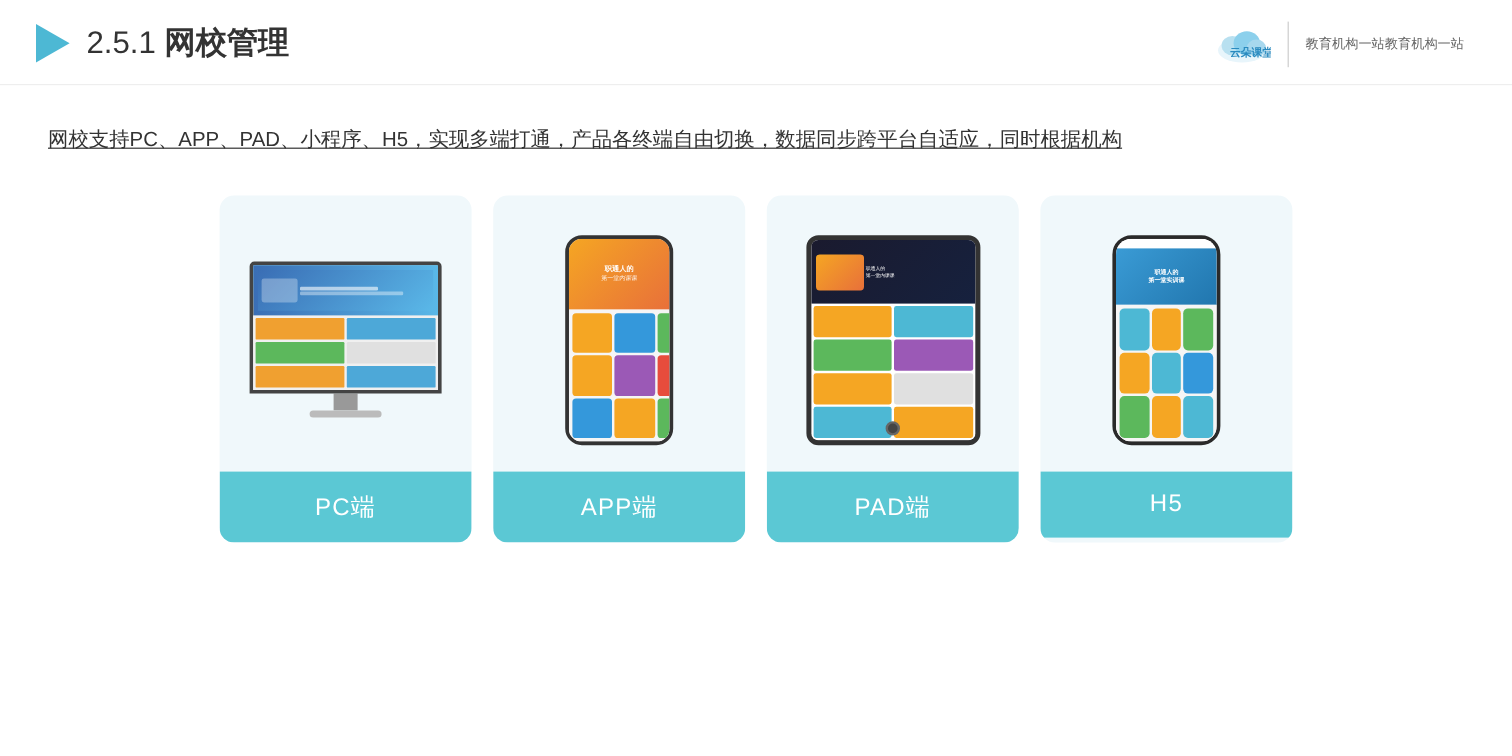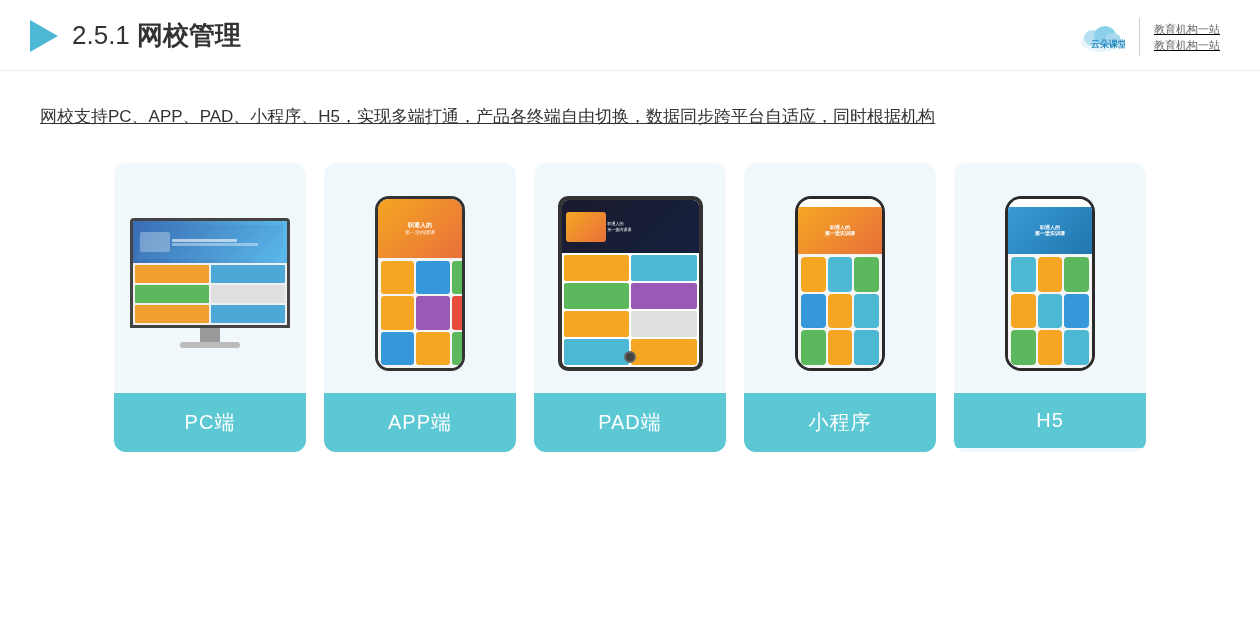--- a/index.html
+++ b/index.html
@@ -70,21 +70,21 @@
     .cards-section {
       padding: 10px 30px 20px 30px;
       display: flex;
       gap: 18px;
       justify-content: center;
     }
 
     .card {
       background: #f0f8fb;
       border-radius: 12px;
-      width: 192px;
+      width: 210px;
       display: flex;
       flex-direction: column;
       align-items: center;
       overflow: hidden;
       flex-shrink: 0;
     }
 
     .card-image-area {
       width: 100%;
       height: 230px;
@@ -381,23 +381,22 @@
 
     
     .yunduoketang-logo {
       display: flex;
       align-items: center;
       gap: 6px;
     }
 
     .logo-text-group {
       display: flex;
-      flex-direction: column;
+      flex-direction: row;
       line-height: 1.1;
-      text-decoration: underline;
     }
 
     .divider-line {
       width: 1px;
       height: 38px;
       background: #ccc;
       margin: 0 8px;
     }
 
     .brand-slogan {
@@ -526,45 +525,20 @@
                 <div class="tablet-cell orange"></div>
               </div>
             </div>
             <div class="tablet-home-button"></div>
           </div>
         </div>
       </div>
       <div class="card-label">PAD端</div>
     </div>
 
-    <div class="card">
-      <div class="card-image-area">
-        <div class="mini-phone">
-          <div class="mini-phone-screen">
-            <div class="mini-phone-status"></div>
-            <div class="mini-phone-header">
-              <div class="mini-phone-header-text">职通人的</div>
-              <div class="mini-phone-header-text">第一堂实训课</div>
-            </div>
-            <div class="mini-phone-body">
-              <div class="mini-icon orange"></div>
-              <div class="mini-icon"></div>
-              <div class="mini-icon green"></div>
-              <div class="mini-icon blue2"></div>
-              <div class="mini-icon orange"></div>
-              <div class="mini-icon"></div>
-              <div class="mini-icon green"></div>
-              <div class="mini-icon orange"></div>
-              <div class="mini-icon"></div>
-            </div>
-          </div>
-        </div>
-      </div>
-      <div class="card-label">小程序</div>
-    </div>
 
     <div class="card">
       <div class="card-image-area">
         <div class="mini-phone">
           <div class="mini-phone-screen">
             <div class="mini-phone-status"></div>
             <div class="mini-phone-header" style="background:linear-gradient(135deg,#3a9bd5,#2176ae);">
               <div class="mini-phone-header-text">职通人的</div>
               <div class="mini-phone-header-text">第一堂实训课</div>
             </div>

